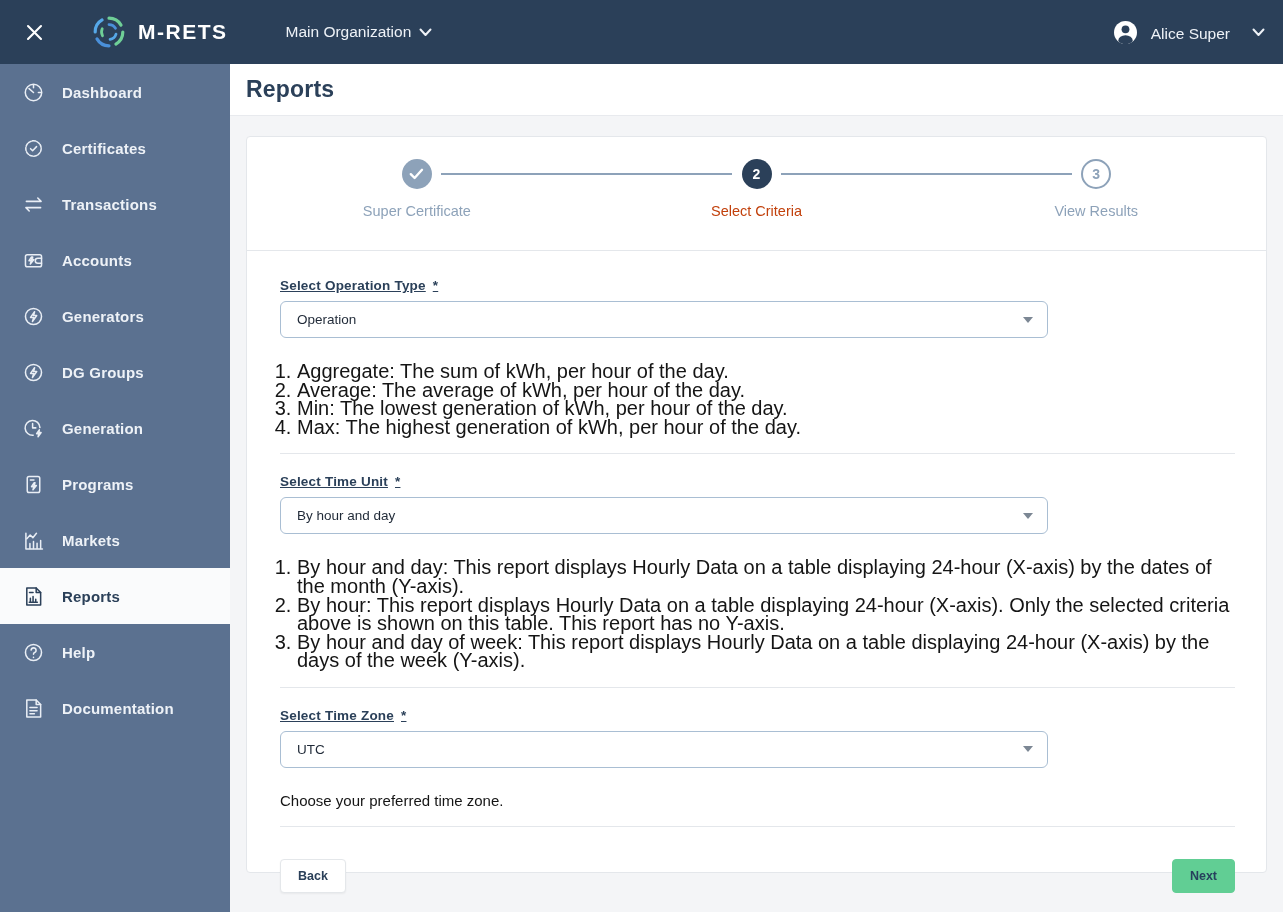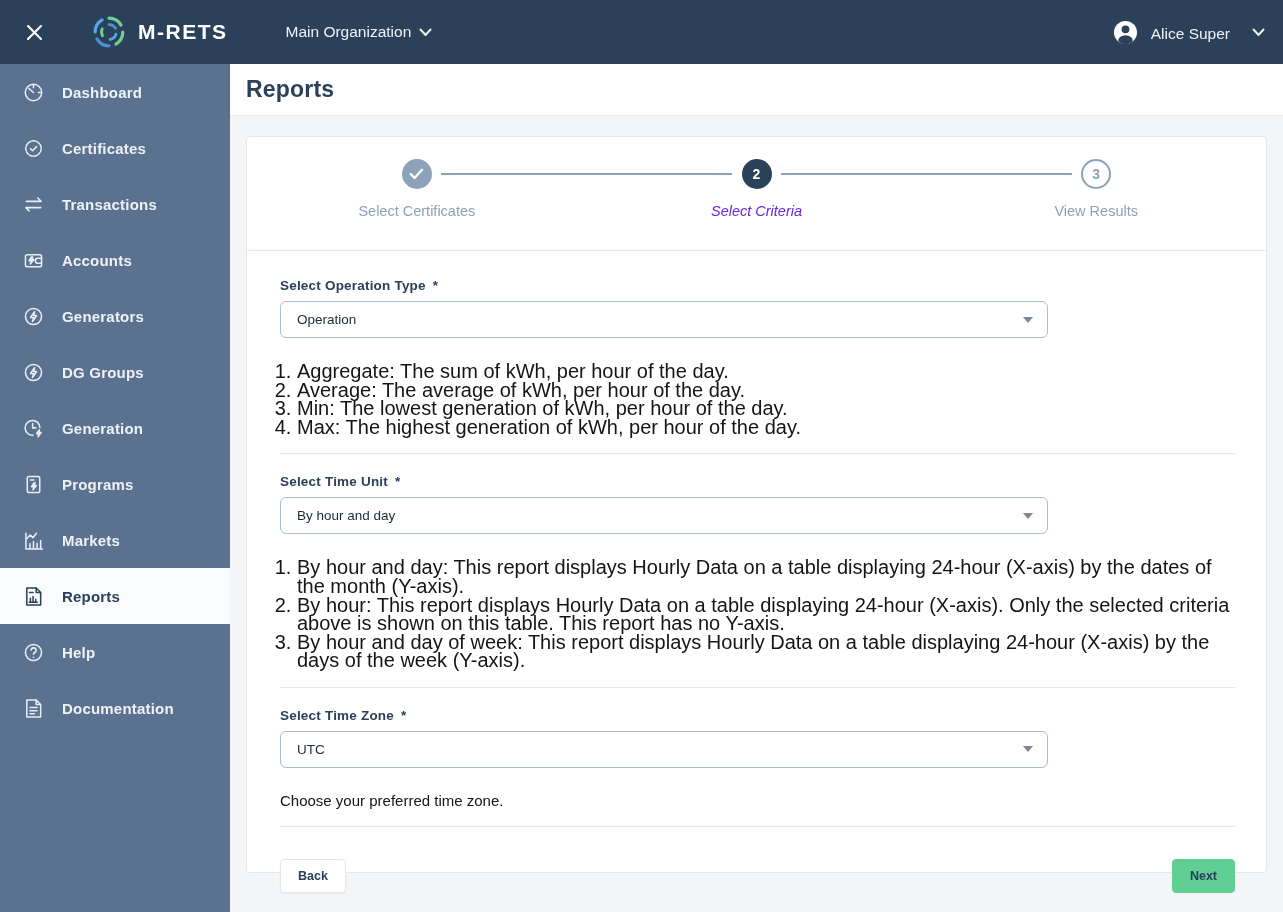--- a/index.html
+++ b/index.html
@@ -55,28 +55,28 @@
   .step { flex:1; display:flex; flex-direction:column; align-items:center; }
   .step-circle {
     width:30px; height:30px; border-radius:50%; display:flex; align-items:center;
     justify-content:center; font-size:14px; font-weight:bold; z-index:2;
   }
   .step-circle.complete { background:#8da2b9; }
   .step-circle.active { background:#2b4059; color:#fff; }
   .step-circle.upcoming { background:#fff; border:2px solid #8da2b9; color:#8da2b9; }
   .step-label { margin-top:14px; font-size:14.5px; }
   .step-label.muted { color:#8da2b9; }
-  .step-label.current { color:#6d28d9;font-style:italic; }
+  .step-label.current { color:#c2410c; }
   .step-line { position:absolute; top:36px; height:2px; background:#8da2b9; z-index:1; }
   .line-1 { left:calc(16.667% + 24px); width:calc(33.333% - 48px); }
   .line-2 { left:calc(50% + 24px);     width:calc(33.333% - 48px); }
 
   
   .form { padding:27px 31px 0 33px; }
-  .field-label { font-size:13.5px; font-weight:bold; color:#2b4059; letter-spacing:.2px; }
+  .field-label { font-size:13.5px; font-weight:bold; color:#2b4059; letter-spacing:.2px;text-decoration:underline; }
   .field-label .req { margin-left:7px; }
   .select-box {
     margin-top:8px; width:768px; height:37px; border:1px solid #a9bed3; border-radius:6px;
     display:flex; align-items:center; padding:0 14px 0 16px; cursor:pointer; background:#fff;
   }
   .select-value { font-size:13.5px; color:#1f2937; }
   .select-caret { margin-left:auto; width:0; height:0; border-left:5px solid transparent;
     border-right:5px solid transparent; border-top:6px solid #7c8794; }
   .notes { margin-top:24px; padding-left:17px; }
   .notes li { font-size:20px; line-height:18.6px; color:#151515; }
@@ -289,21 +289,21 @@
     <div class="stepper">
       <div class="step-line line-1"></div>
       <div class="step-line line-2"></div>
       <div class="steps-row">
         <div class="step">
           <div class="step-circle complete">
             <svg width="15" height="12" viewBox="0 0 15 12">
                 <path d="M1.8 6.2 L5.6 10 L13 1.8" stroke="#fff" stroke-width="2.4" fill="none" stroke-linecap="round" stroke-linejoin="round"></path>
               </svg>
           </div>
-          <div class="step-label muted">Select Certificates</div>
+          <div class="step-label muted">Super Certificate</div>
         </div>
         <div class="step">
           <div class="step-circle active">2</div>
           <div class="step-label current">Select Criteria</div>
         </div>
         <div class="step">
           <div class="step-circle upcoming">3</div>
           <div class="step-label muted">View Results</div>
         </div>
       </div>

